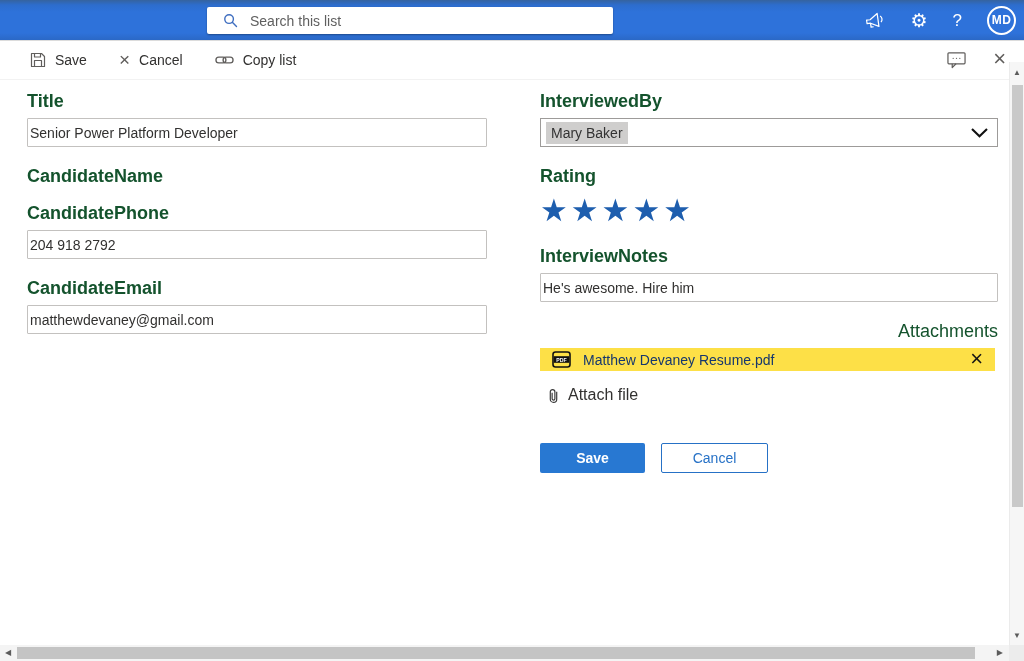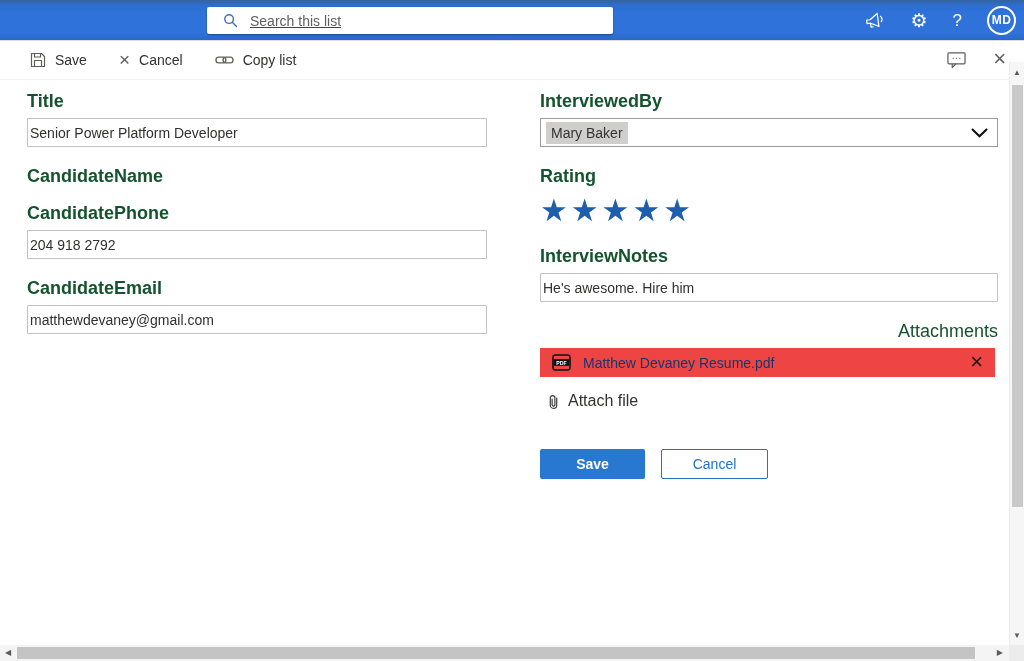--- a/index.html
+++ b/index.html
@@ -19,21 +19,20 @@
   .search-box {
     position:absolute; left:207px; top:7px; width:406px; height:27px;
     background:#ffffff; border-radius:2px;
     display:flex; align-items:center; gap:12px; padding-left:16px;
     box-shadow:0 1px 2px rgba(0,0,0,.35);
   }
   .search-box input {
     border:none; outline:none; flex:1; height:100%;
     font-family:inherit; font-size:14px; color:#444;
     background:transparent;
-    text-decoration:underline;
   }
   .search-box input::placeholder { color:#5f5f5f; opacity:1; }
   .suite-icons {
     position:absolute; right:8px; top:0; height:40px;
     display:flex; align-items:center; gap:25px; color:#ffffff;
   }
   .suite-icon { display:flex; align-items:center; justify-content:center; cursor:pointer; }
   .gear-glyph::before { content:"\2699"; font-size:19px; line-height:1; }
   .help-glyph::before { content:"?"; font-size:17px; line-height:1; font-weight:400; }
   .avatar {
@@ -79,21 +78,21 @@
   }
   .selected-chip { background:#cfcecd; font-size:14px; color:#333; padding:3px 5px; }
 
   
   .stars { display:flex; gap:3px; height:34px; align-items:center; margin-top:1px; }
   .star { cursor:pointer; }
   .star::before { content:"\2605"; font-size:31px; line-height:31px; color:#1e5eae; }
 
   
   .attachment-row {
-    width:455px; height:29px; background:#ef4444; margin-top:3px;
+    width:455px; height:23px; background:#fde047; margin-top:3px;
     display:flex; align-items:center; gap:12px; padding:0 12px; cursor:pointer;
   }
   .attachment-name { flex:1; font-size:14px; color:#16376d; }
   .attachment-remove::before { content:"\00d7"; font-size:22px; line-height:18px; color:#141414; }
   .attach-file {
     display:flex; align-items:flex-end; gap:9px; margin:15px 0 12px 8px;
     font-size:16px; color:#323130; cursor:pointer;
   }
   .form-buttons { display:flex; gap:16px; margin-top:39px; }
   .btn-save {

